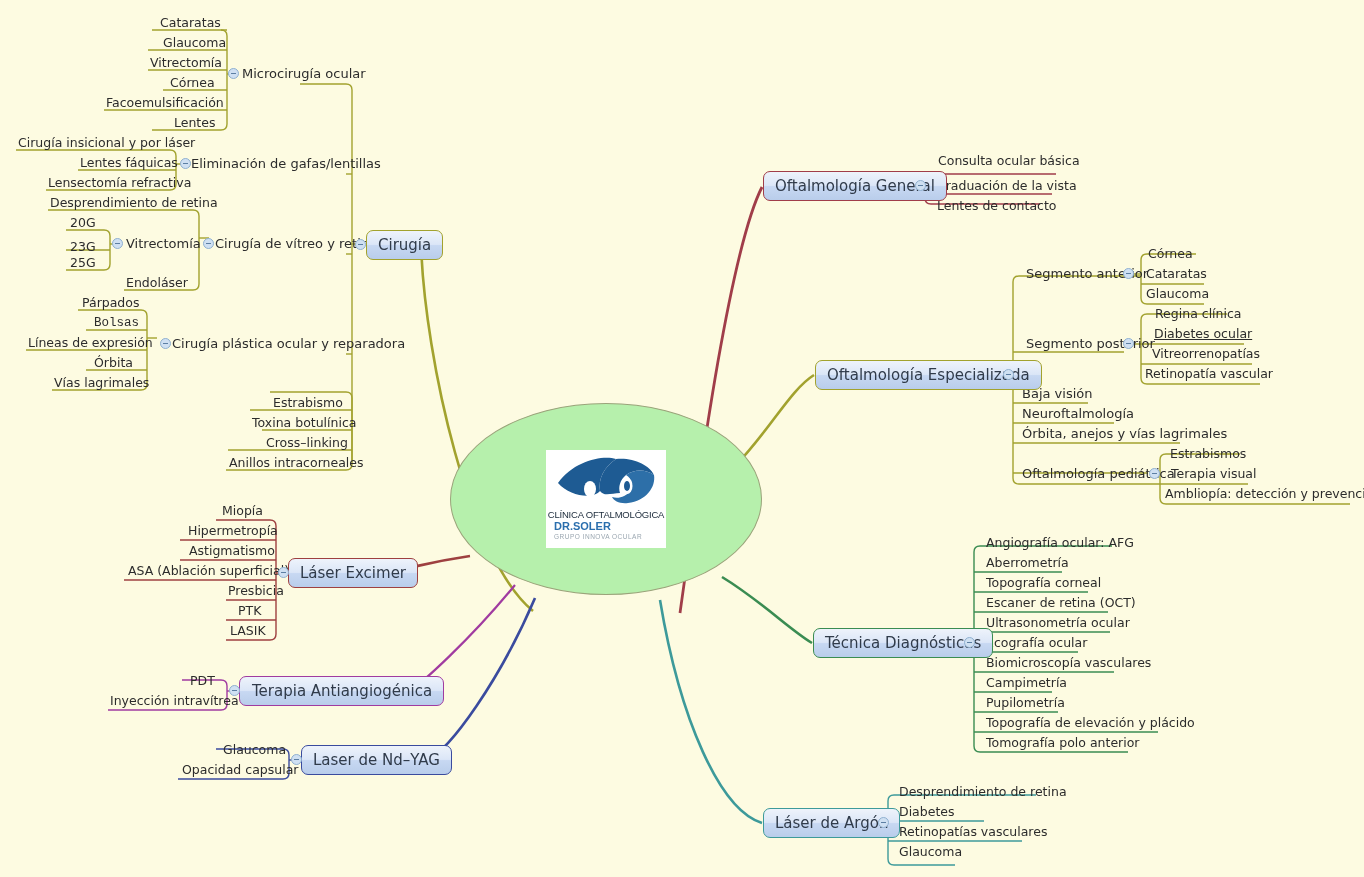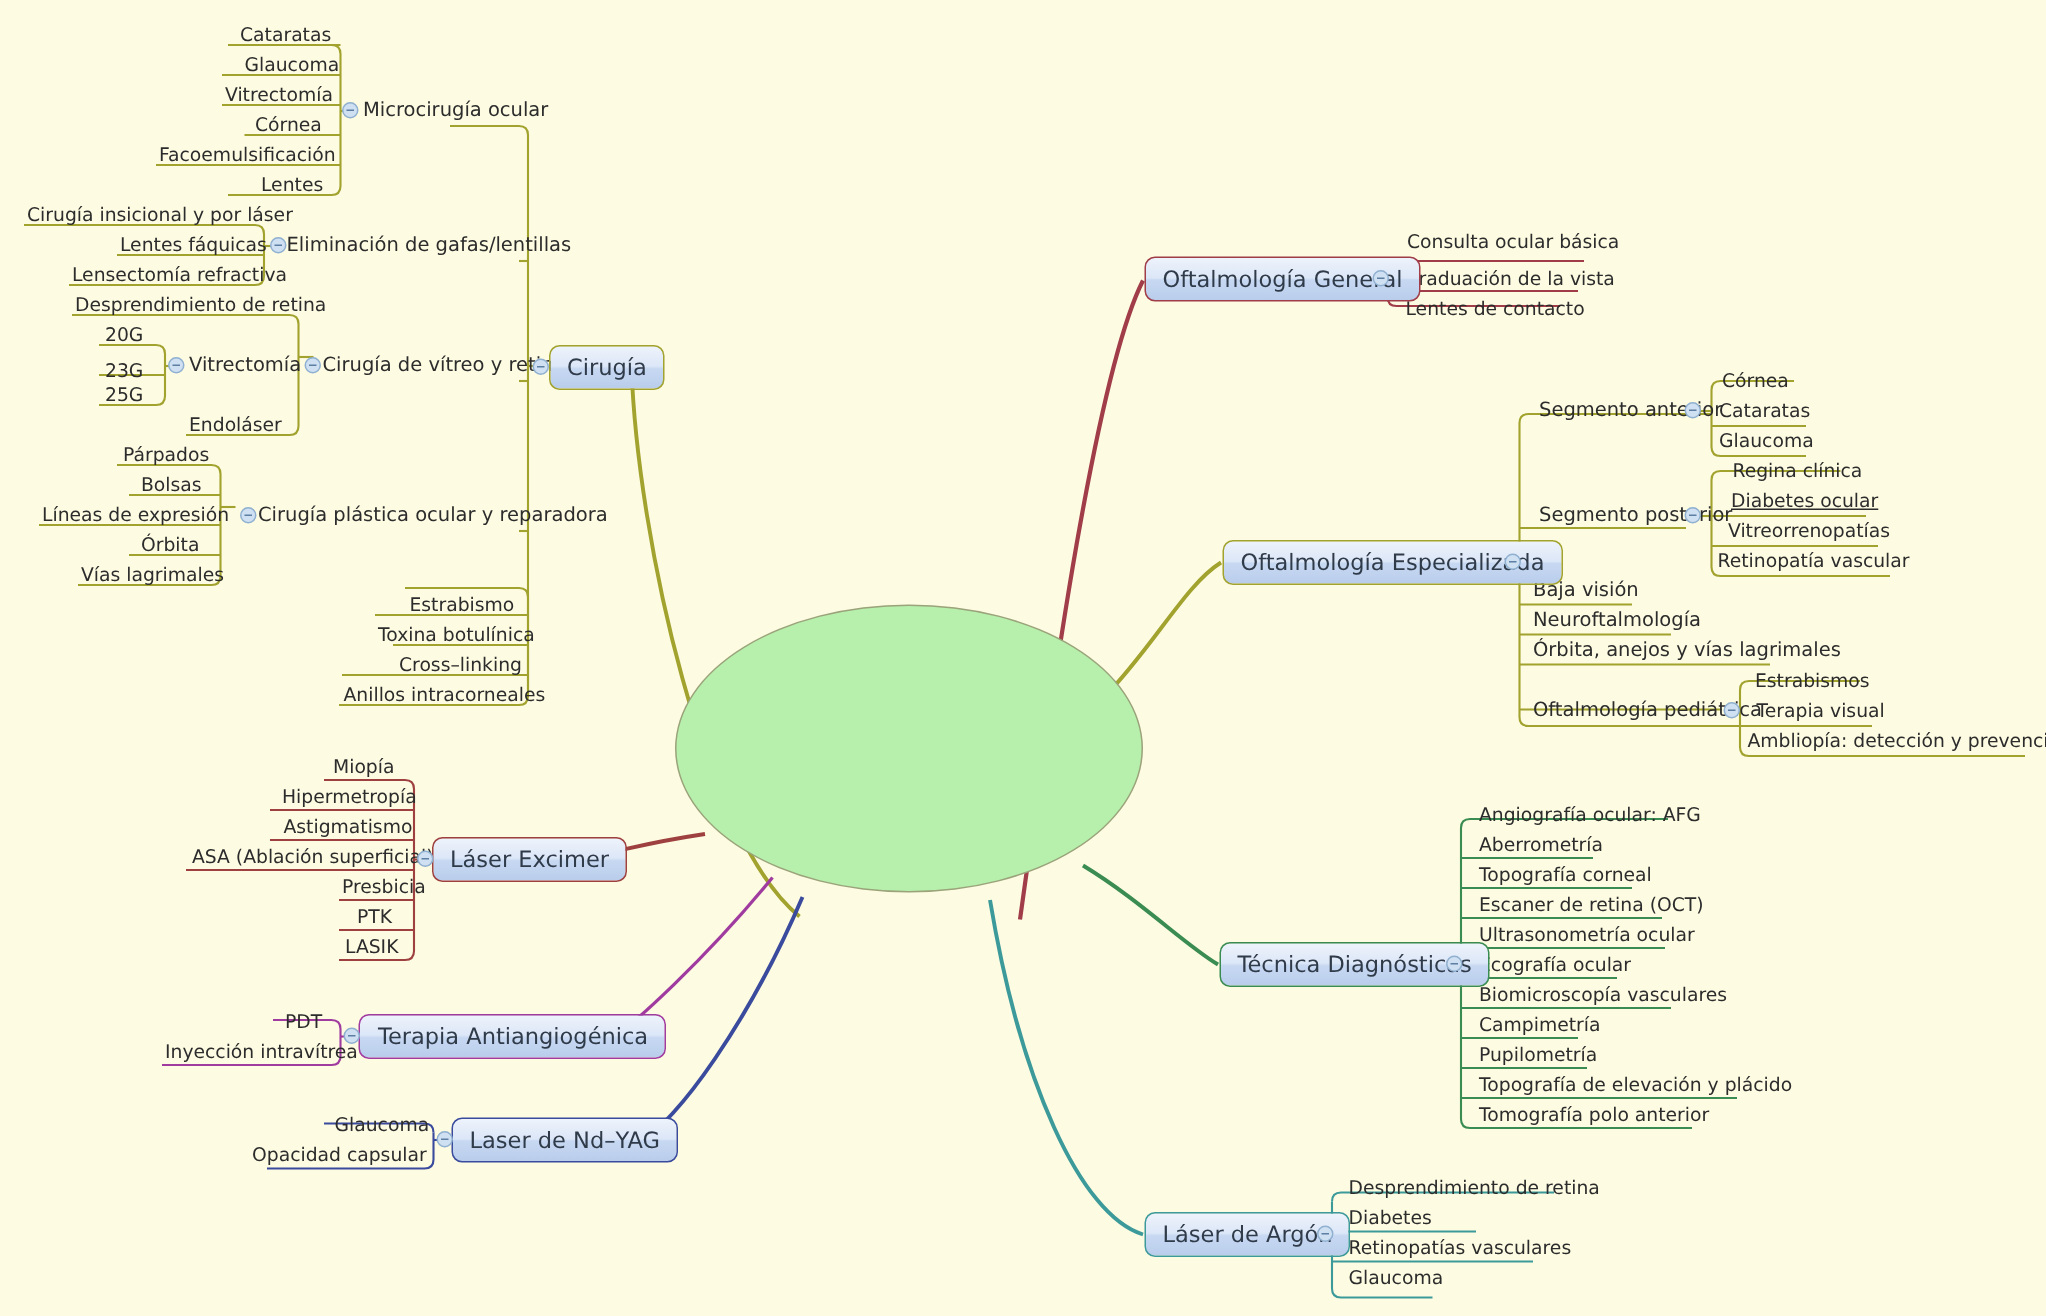--- a/index.html
+++ b/index.html
@@ -259,20 +259,33 @@
     <line x1="963" y1="643" x2="974" y2="643" stroke="#3a8c52" stroke-width="1.4"></line>
 
     <path fill="none" stroke="#3d9a9a" stroke-width="1.4" d="M888,801 Q888,795 894,795 L1036,795"></path>
     <path fill="none" stroke="#3d9a9a" stroke-width="1.4" d="M888,801 L888,859 Q888,865 894,865 L955,865"></path>
     <line x1="888" y1="821" x2="984" y2="821" stroke="#3d9a9a" stroke-width="1.4"></line>
     <line x1="888" y1="841" x2="1022" y2="841" stroke="#3d9a9a" stroke-width="1.4"></line>
     <line x1="877" y1="823" x2="888" y2="823" stroke="#3d9a9a" stroke-width="1.4"></line>
   </svg>
 
   <div class="center-node">
+    <div class="center-logo">
+      <svg class="logo-mark" viewBox="0 0 104 56" xmlns="http://www.w3.org/2000/svg">
+        <path fill="#1e5b93" d="M4 30 C20 8 48 2 62 6 C50 14 44 26 46 38 C40 46 16 44 4 30 Z"></path>
+        <path fill="#1e5b93" d="M62 6 C78 4 96 12 100 22 C92 16 80 16 72 22 C66 27 64 34 66 40 C58 40 50 44 46 38 C44 26 50 14 62 6 Z"></path>
+        <path fill="#2d6fa8" d="M100 22 C102 34 92 48 74 50 C66 51 60 48 58 44 C64 46 72 44 76 38 C80 32 78 26 72 22 C80 16 92 16 100 22 Z"></path>
+        <ellipse cx="36" cy="36" rx="6" ry="8" fill="#ffffff"></ellipse>
+        <ellipse cx="73" cy="33" rx="5.5" ry="8" fill="#ffffff"></ellipse>
+        <ellipse cx="73" cy="33" rx="3" ry="5" fill="#1e5b93"></ellipse>
+      </svg>
+      <div class="logo-l1">CLÍNICA OFTALMOLÓGICA</div>
+      <div class="logo-l2">DR.SOLER</div>
+      <div class="logo-l3">GRUPO INNOVA OCULAR</div>
+    </div>
   </div>
 
   <div class="node" style="left:366px; top:230px; border-color:#a2a22e;">
     <span>Cirugía</span>
   </div>
   <div class="node" style="left:288px; top:558px; border-color:#9e4040;">
     <span>Láser Excimer</span>
   </div>
   <div class="node" style="left:239px; top:676px; border-color:#a03ba0;padding-left:12px;">
     <span>Terapia Antiangiogénica</span>
@@ -325,21 +338,21 @@
 
   <div class="leaf" style="left:50px; top:196px;">Desprendimiento de retina</div>
   <div class="leaf" style="left:70px; top:216px;">20G</div>
   <div class="leaf" style="left:70px; top:240px;">23G</div>
   <div class="leaf" style="left:70px; top:256px;">25G</div>
   <div class="leaf" style="left:126px; top:276px;">Endoláser</div>
   <div class="leaf mid" style="left:126px; top:237px;">Vitrectomía</div>
   <div class="leaf mid" style="left:215px; top:237px;">Cirugía de vítreo y retina</div>
 
   <div class="leaf" style="left:82px; top:296px;">Párpados</div>
-  <div class="leaf" style="left:94px; top:316px;">Bolsas</div>
+  <div class="leaf" style="left:94px; top:316px;font-family:Liberation Mono, monospace;">Bolsas</div>
   <div class="leaf" style="left:28px; top:336px;">Líneas de expresión</div>
   <div class="leaf" style="left:94px; top:356px;">Órbita</div>
   <div class="leaf" style="left:54px; top:376px;">Vías lagrimales</div>
   <div class="leaf mid" style="left:172px; top:337px;">Cirugía plástica ocular y reparadora</div>
 
   <div class="leaf" style="left:273px; top:396px;">Estrabismo</div>
   <div class="leaf" style="left:252px; top:416px;">Toxina botulínica</div>
   <div class="leaf" style="left:266px; top:436px;">Cross–linking</div>
   <div class="leaf" style="left:229px; top:456px;">Anillos intracorneales</div>
 
@@ -348,21 +361,21 @@
   <div class="leaf" style="left:189px; top:544px;">Astigmatismo</div>
   <div class="leaf" style="left:128px; top:564px;">ASA (Ablación superficial)</div>
   <div class="leaf" style="left:228px; top:584px;">Presbicia</div>
   <div class="leaf" style="left:238px; top:604px;">PTK</div>
   <div class="leaf" style="left:230px; top:624px;">LASIK</div>
 
   <div class="leaf" style="left:190px; top:674px;">PDT</div>
   <div class="leaf" style="left:110px; top:694px;">Inyección intravítrea</div>
 
   <div class="leaf" style="left:223px; top:743px;">Glaucoma</div>
-  <div class="leaf" style="left:168px; top:763px;">Opacidad capsular</div>
+  <div class="leaf" style="left:182px; top:763px;">Opacidad capsular</div>
 
   <div class="leaf" style="left:938px; top:154px;">Consulta ocular básica</div>
   <div class="leaf" style="left:936px; top:179px;">Graduación de la vista</div>
   <div class="leaf" style="left:937px; top:199px;">Lentes de contacto</div>
 
   <div class="leaf mid" style="left:1026px; top:267px;">Segmento anterior</div>
   <div class="leaf" style="left:1148px; top:247px;">Córnea</div>
   <div class="leaf" style="left:1146px; top:267px;">Cataratas</div>
   <div class="leaf" style="left:1146px; top:287px;">Glaucoma</div>
 

